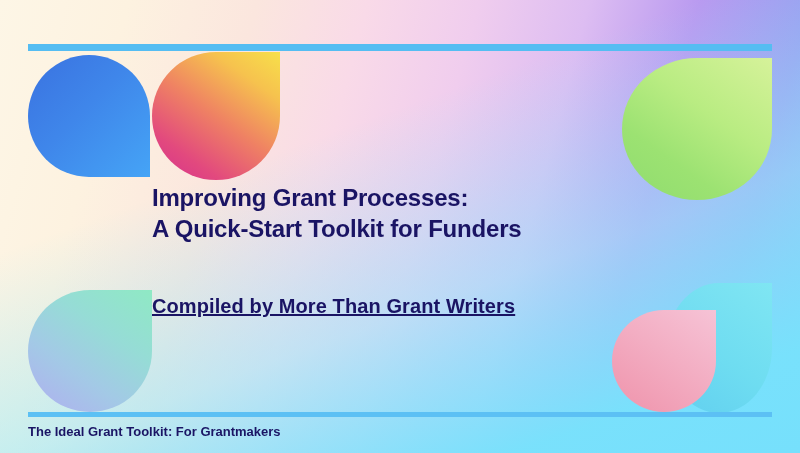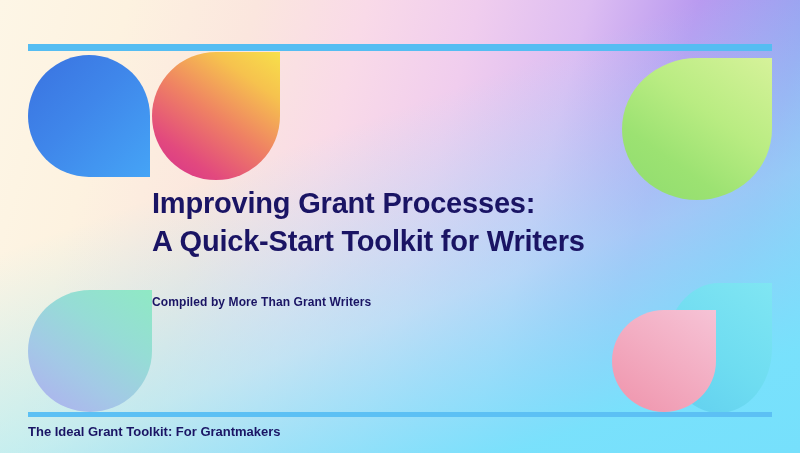--- a/index.html
+++ b/index.html
@@ -90,36 +90,37 @@
     width: 744px; height: 7px;
     background: #55bdf2;
   }
 
   
   #headline {
     position: absolute;
     left: 152px; top: 166px;
     width: 600px;
     color: #1a1464;
-    font-size: 29px;
+    font-size: 24px;
     line-height: 1.30;
     font-weight: 700;
     letter-spacing: -0.2px;
     white-space: nowrap;
   }
   #headline .line { display: block; }
 
   #byline {
     position: absolute;
     left: 152px; top: 295px;
     color: #1a1464;
-    font-size: 12px;
+    font-size: 20px;
     font-weight: 700;
     letter-spacing: 0.1px;
     white-space: nowrap;
+    text-decoration: underline;
   }
 
   
   #footer-rule {
     position: absolute;
     left: 28px; top: 412px;
     width: 744px; height: 5px;
     background: #5cc0f4;
   }
   #footer {
@@ -145,21 +146,21 @@
 
   <div class="leaf sharp-br" id="leaf-blue"></div>
   <div class="leaf sharp-tr" id="leaf-sunset"></div>
   <div class="leaf sharp-tr" id="leaf-green"></div>
   <div class="leaf sharp-tr" id="leaf-mint"></div>
   <div class="leaf sharp-tr" id="leaf-cyan"></div>
   <div class="leaf sharp-tr" id="leaf-pink"></div>
 
   <h1 id="headline">
     <span class="line">Improving Grant Processes:</span>
-    <span class="line">A Quick-Start Toolkit for Writers</span>
+    <span class="line">A Quick-Start Toolkit for Funders</span>
   </h1>
 
   <div id="byline">Compiled by More Than Grant Writers</div>
 
   <div id="footer-rule"></div>
 
   <div id="footer">
     <span id="footer-left">The Ideal Grant Toolkit: For Grantmakers</span>
   </div>
 

